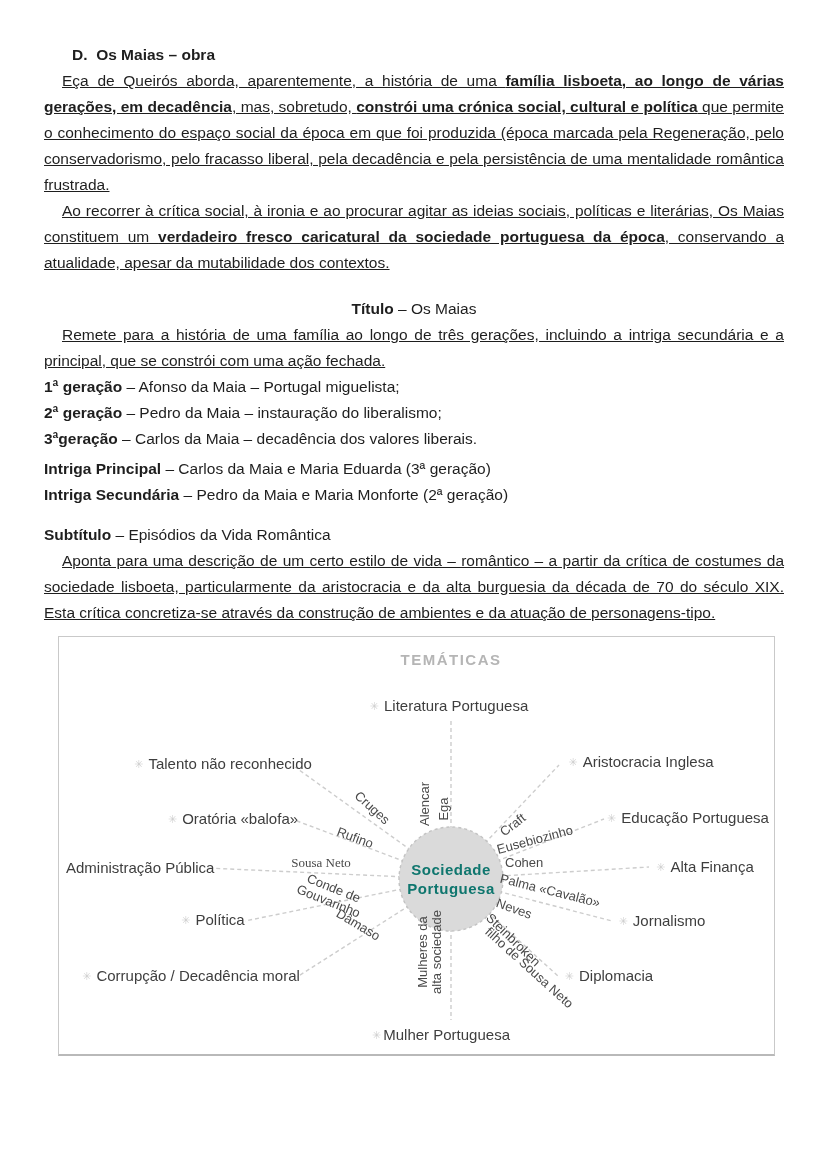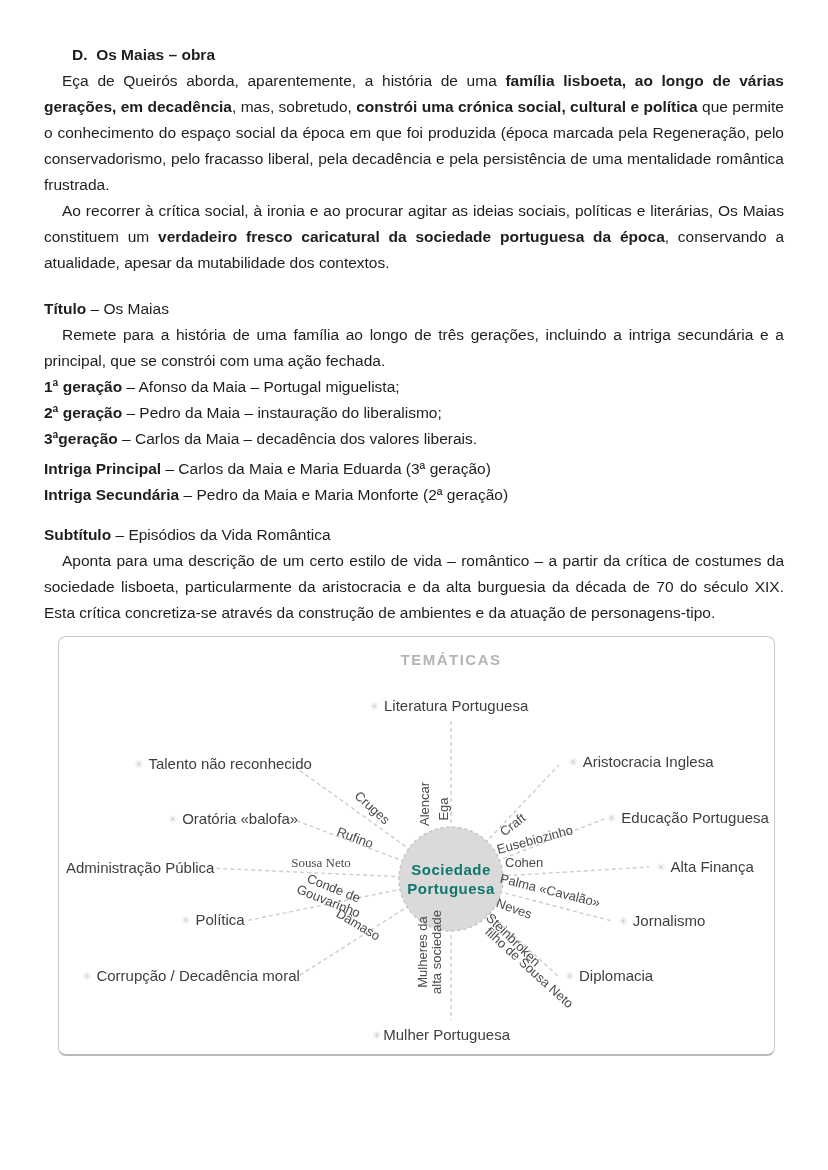--- a/index.html
+++ b/index.html
@@ -5,31 +5,31 @@
   * { margin:0; padding:0; box-sizing:border-box; }
   html,body { width:828px; }
   body{
     height:1170px; background:#ffffff; overflow:hidden;
     font-family:"Liberation Sans", sans-serif; color:#1e1e1e;
   }
   .page{ padding:42px 44px 0 44px; font-size:15.5px; line-height:26px; }
   .b{ font-weight:bold; } .i{ }
   .heading{ margin-left:28px; font-weight:bold; }
   p.just{ text-align:justify; }
-  p.ind{ text-indent:18px; }
-  .titulo{ margin-top:20px; }
+  p.ind{ text-indent:18px;text-decoration:underline; }
+  .titulo{ margin-top:20px;text-align:center; }
   .reporta{ margin-top:6px; }
   .intrigas-block{ margin-top:4px; }
   .subtitulo{ margin-top:14px; }
 
   
   .diagram{
     position:relative; margin:10px 0 0 14px; width:717px; height:420px;
     background:#fff; border:1px solid #c9c9c9; border-bottom:2px solid #b9b9b9;
-    border-radius:8px;
+    border-radius:0;
   }
   .diagram svg{ position:absolute; left:0; top:0; }
   .dg-title{
     position:absolute; left:392px; top:10px; transform:translateX(-50%);
     font-weight:bold; font-size:15px; letter-spacing:1.5px; color:#b5b5b5; white-space:nowrap;
   }
   .center-label{
     position:absolute; left:392px; top:242px; transform:translate(-50%,-50%);
     text-align:center; font-weight:bold; font-size:15px; line-height:19px;
     color:#0f766e; letter-spacing:.5px;

